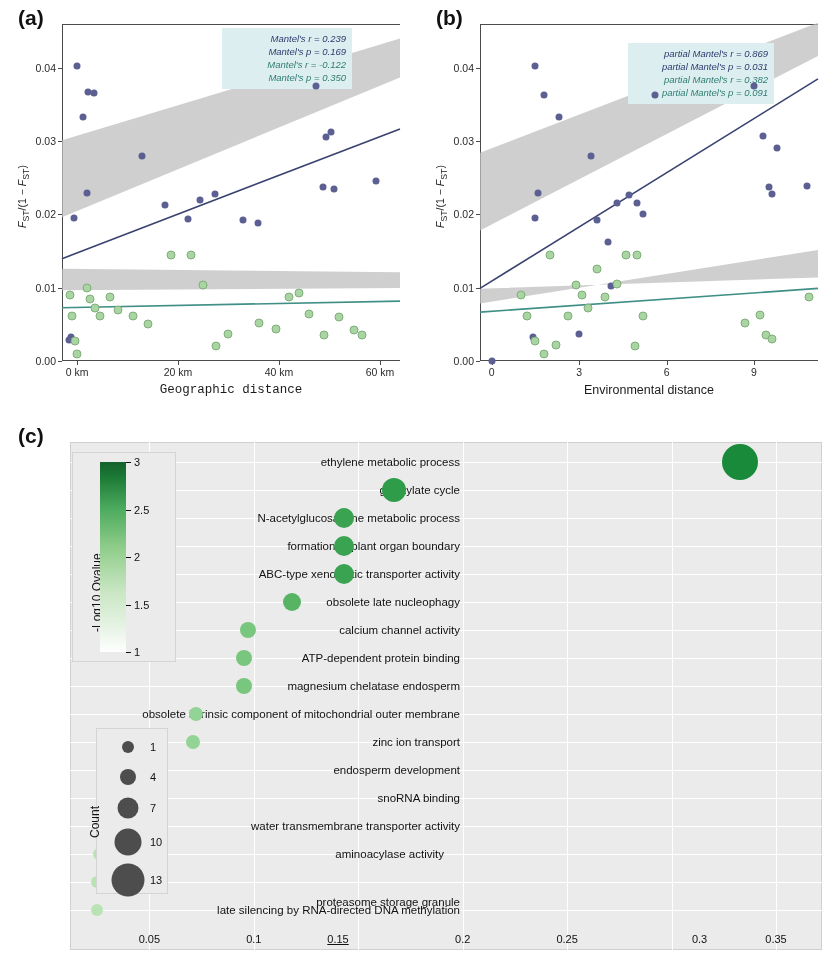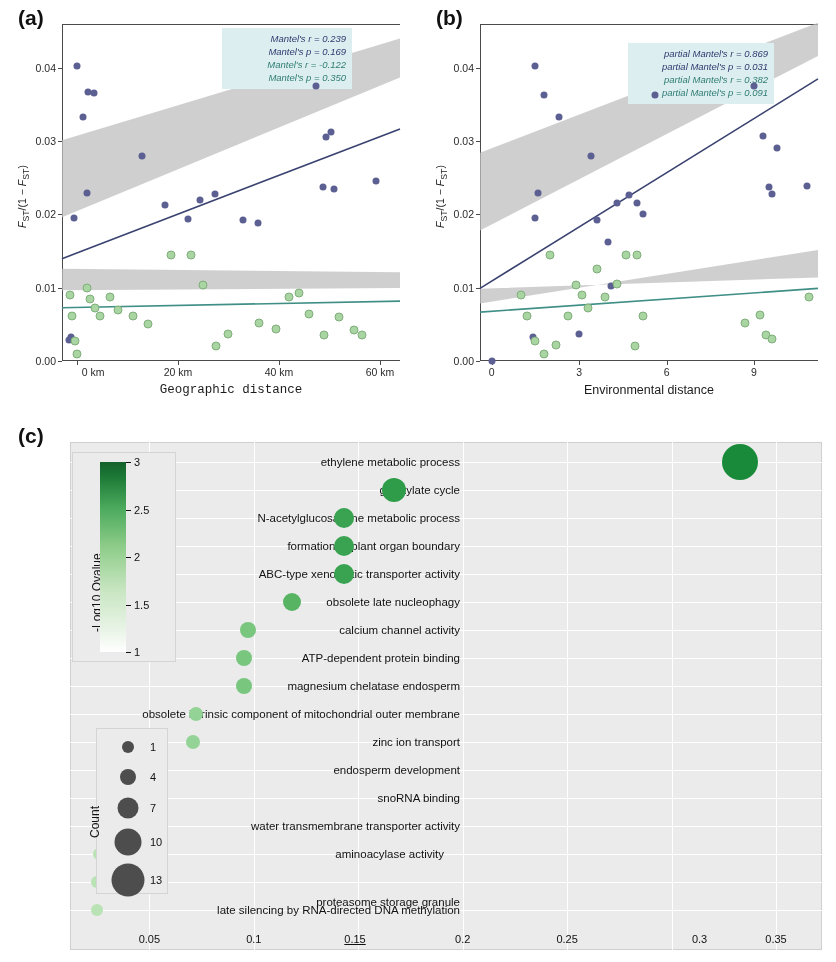--- a/index.html
+++ b/index.html
@@ -106,21 +106,21 @@
   <div class="ytick-label" style="left:22px;top:287.6px;width:34px;">0.01</div>
   <div class="ytick-label" style="left:22px;top:214.3px;width:34px;">0.02</div>
   <div class="ytick-label" style="left:22px;top:140.9px;width:34px;">0.03</div>
   <div class="ytick-label" style="left:22px;top:67.5px;width:34px;">0.04</div>
   <div class="tickmark" style="left:58px;top:361px;width:4px;height:1px;"></div>
   <div class="tickmark" style="left:58px;top:287.6px;width:4px;height:1px;"></div>
   <div class="tickmark" style="left:58px;top:214.3px;width:4px;height:1px;"></div>
   <div class="tickmark" style="left:58px;top:140.9px;width:4px;height:1px;"></div>
   <div class="tickmark" style="left:58px;top:67.5px;width:4px;height:1px;"></div>
 
-  <div class="xtick-label" style="left:77.1px;top:366px;margin-left:16px;">0 km</div>
+  <div class="xtick-label" style="left:77.1px;top:366px;">0 km</div>
   <div class="xtick-label" style="left:178px;top:366px;">20 km</div>
   <div class="xtick-label" style="left:279px;top:366px;">40 km</div>
   <div class="xtick-label" style="left:380px;top:366px;">60 km</div>
   <div class="tickmark" style="left:77.1px;top:361px;width:1px;height:4px;"></div>
   <div class="tickmark" style="left:178px;top:361px;width:1px;height:4px;"></div>
   <div class="tickmark" style="left:279px;top:361px;width:1px;height:4px;"></div>
   <div class="tickmark" style="left:380px;top:361px;width:1px;height:4px;"></div>
 
   <div class="axis-title" style="left:62px;top:383px;width:338px;font-family:Liberation Mono, monospace;">Geographic distance</div>
   <div class="y-axis-title" style="left:16px;top:228px;">
@@ -339,21 +339,21 @@
   <div class="bub" style="left:193.4px;top:332px;width:14px;height:14px;background:#94d396;"></div>
   <div class="bub" style="left:134.8px;top:360px;width:14px;height:14px;background:#a8dca6;"></div>
   <div class="bub" style="left:132.7px;top:388px;width:14px;height:14px;background:#a8dca6;"></div>
   <div class="bub" style="left:132.7px;top:416px;width:14px;height:14px;background:#a8dca6;"></div>
   <div class="bub" style="left:99.2px;top:444px;width:12px;height:12px;background:#b9e3b4;"></div>
   <div class="bub" style="left:97.1px;top:472px;width:12px;height:12px;background:#b9e3b4;"></div>
   <div class="bub" style="left:97.1px;top:500px;width:12px;height:12px;background:#b9e3b4;"></div>
 
   <div class="bx-label" style="left:149.4px;top:523px;">0.05</div>
   <div class="bx-label" style="left:253.8px;top:523px;">0.1</div>
-  <div class="bx-label" style="left:355px;top:523px;text-decoration:underline;">0.15</div>
+  <div class="bx-label" style="left:338px;top:523px;text-decoration:underline;">0.15</div>
   <div class="bx-label" style="left:462.7px;top:523px;">0.2</div>
   <div class="bx-label" style="left:567.1px;top:523px;">0.25</div>
   <div class="bx-label" style="left:671.6px;top:523px;margin-left:28px;">0.3</div>
   <div class="bx-label" style="left:776.0px;top:523px;">0.35</div>
 
   <div class="legend-box" style="left:72px;top:42px;width:104px;height:210px;"></div>
   <div class="legend-title" style="left:90px;top:222px;">-Log10 Qvalue</div>
   <div class="gradient-bar" style="left:100px;top:52px;width:26px;height:190px;"></div>
   <div class="grad-dash" style="left:126px;top:242px;"></div>
   <div class="grad-dash" style="left:126px;top:194.5px;"></div>

